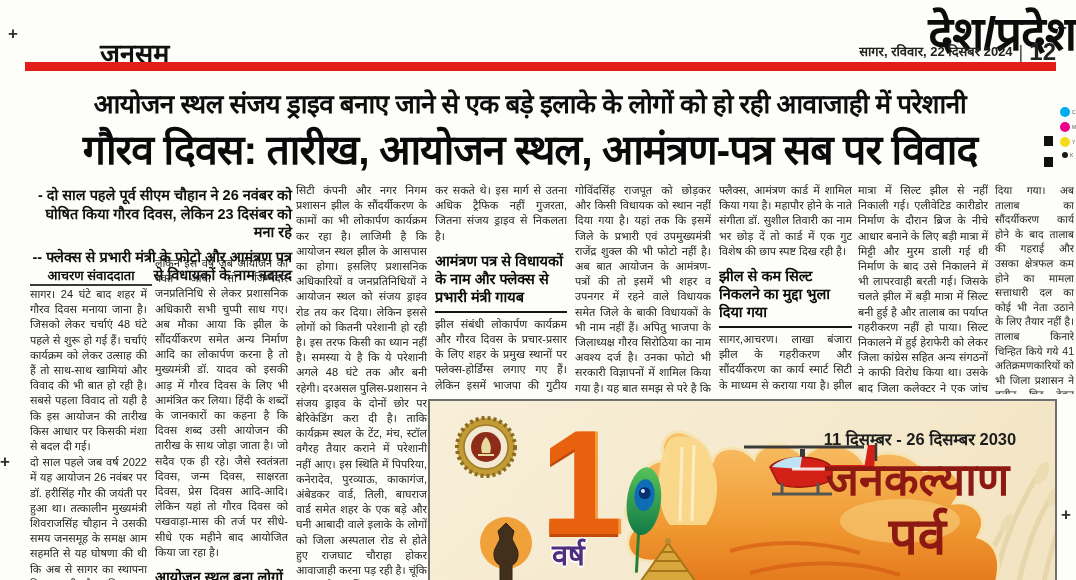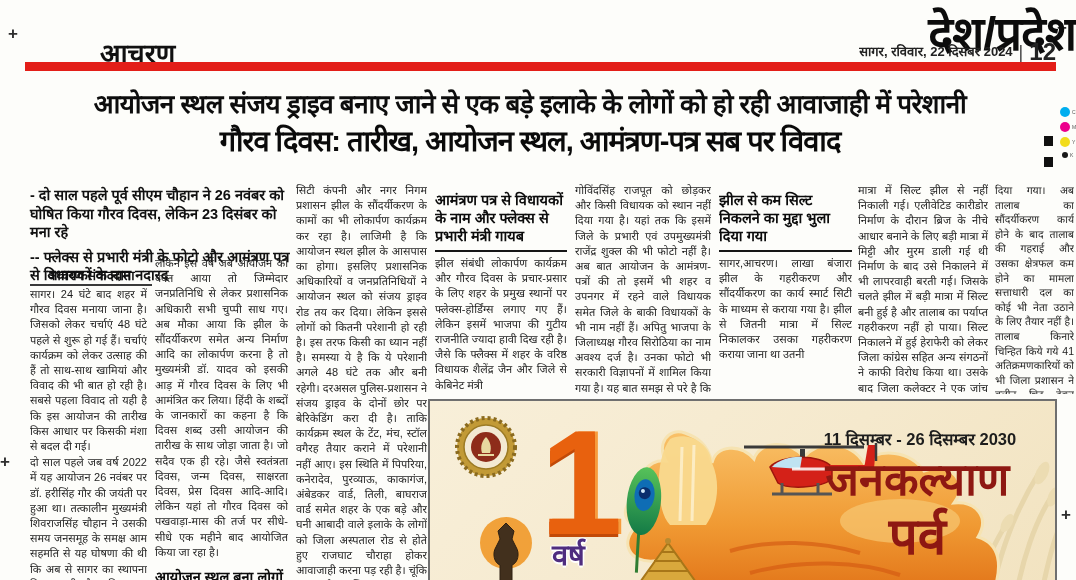--- a/index.html
+++ b/index.html
@@ -11,30 +11,30 @@
   
   .masthead{position:absolute;left:100px;top:34px;font-size:27px;font-weight:800;color:#111;letter-spacing:0;}
   .section-title{position:absolute;left:0;right:0;top:0;text-align:right;font-size:47px;font-weight:900;color:#0c0c0c;letter-spacing:-1px;}
   .dateline{position:absolute;right:20px;top:42px;font-size:13px;font-weight:700;color:#222;display:flex;align-items:flex-end;gap:6px;}
   .dateline .pageno{font-size:24px;font-weight:800;line-height:16px;}
   .dateline .sep{font-size:18px;font-weight:400;color:#444;line-height:15px;}
   .redbar{position:absolute;left:25px;right:20px;top:62px;height:9px;background:#e31e18;}
   .regplus{position:absolute;font-size:17px;font-weight:700;color:#2e2e2e;}
   
   .kicker{position:absolute;left:28px;right:44px;top:85px;text-align:center;font-size:26px;font-weight:800;color:#0d0d0d;letter-spacing:-0.5px;white-space:nowrap;overflow:hidden;}
-  .headline{position:absolute;left:28px;right:44px;top:120px;margin:0;text-align:center;font-size:29px;font-weight:800;color:#0a0a0a;letter-spacing:-1px;white-space:nowrap;overflow:hidden;}
+  .headline{position:absolute;left:28px;right:44px;top:120px;margin:0;text-align:center;font-size:41px;font-weight:800;color:#0a0a0a;letter-spacing:-1px;white-space:nowrap;overflow:hidden;}
   .colon-marks{position:absolute;left:1044px;top:136px;width:9px;}
   .colon-marks i{display:block;width:9px;height:10px;background:#101010;margin-bottom:11px;}
   .cmyk{position:absolute;left:1060px;top:107px;}
   .cmyk .row{display:flex;align-items:center;gap:2px;margin-bottom:5px;}
   .cmyk .dot{width:10px;height:10px;border-radius:50%;}
   .cmyk .k .dot{width:6px;height:6px;margin-left:2px;}
   .cmyk .lbl{font-size:5px;color:#555;line-height:5px;}
   
-  .standfirst{position:absolute;left:30px;width:262px;top:186px;text-align:left;font-weight:700;font-size:14.5px;line-height:18.5px;color:#111;}
+  .standfirst{position:absolute;left:30px;width:262px;top:186px;text-align:right;font-weight:700;font-size:14.5px;line-height:18.5px;color:#111;}
   .standfirst p{margin:0 0 6px 0;}
   .byline{position:absolute;left:30px;width:122px;top:266px;text-align:center;font-size:13px;font-weight:800;color:#111;border-bottom:2px solid #3a3a3a;padding-bottom:0;}
   
   .col{position:absolute;overflow:hidden;font-size:11px;line-height:15.2px;text-align:justify;color:#1d1d1d;}
   .col p{margin:0 0 1px 0;}
   .col .subhead{font-size:14.5px;line-height:18px;font-weight:800;text-align:right;text-align:left;color:#0c0c0c;border-bottom:2.5px solid #161616;padding:3px 0 5px 0;margin:5px 0 4px 0;}
   .c1{left:30px;width:117px;top:287px;height:293px;}
   .c2{left:155px;width:133px;top:256px;height:324px;}
   .c3{left:296px;width:131px;top:183px;height:397px;}
   .c4{left:435px;width:132px;top:183px;height:211px;}
@@ -60,21 +60,21 @@
 </head>
 <body>
 
 <div class="page">
 
   <div class="regplus" style="left:8px;top:24px;">+</div>
   <div class="regplus" style="left:1057px;top:18px;">+</div>
   <div class="regplus" style="left:0px;top:452px;">+</div>
   <div class="regplus" style="left:1061px;top:505px;">+</div>
 
-  <div class="masthead">आचरण</div>
+  <div class="masthead">जनसम</div>
   <div class="section-title">देश/प्रदेश</div>
   <div class="dateline">
     <span>सागर, रविवार, 22 दिसंबर 2024</span>
     <span class="sep">|</span>
     <span class="pageno">12</span>
   </div>
   <div class="redbar"></div>
 
   <div class="kicker">आयोजन स्थल संजय ड्राइव बनाए जाने से एक बड़े इलाके के लोगों को हो रही आवाजाही में परेशानी</div>
   <h1 class="headline">गौरव दिवस: तारीख, आयोजन स्थल, आमंत्रण-पत्र सब पर विवाद</h1>
@@ -114,27 +114,29 @@
   </div>
   <div class="col c2">
     <p>लेकिन इस वर्ष जब आयोजन का वक्त आया तो जिम्मेदार जनप्रतिनिधि से लेकर प्रशासनिक अधिकारी सभी चुप्पी साध गए। अब मौका आया कि झील के सौंदर्यीकरण समेत अन्य निर्माण आदि का लोकार्पण करना है तो मुख्यमंत्री डॉ. यादव को इसकी आड़ में गौरव दिवस के लिए भी आमंत्रित कर लिया। हिंदी के शब्दों के जानकारों का कहना है कि दिवस शब्द उसी आयोजन की तारीख के साथ जोड़ा जाता है। जो सदैव एक ही रहे। जैसे स्वतंत्रता दिवस, जन्म दिवस, साक्षरता दिवस, प्रेस दिवस आदि-आदि। लेकिन यहां तो गौरव दिवस को पखवाड़ा-मास की तर्ज पर सीधे-सीधे एक महीने बाद आयोजित किया जा रहा है।</p>
     <div class="subhead">आयोजन स्थल बना लोगों के लिए परेशानी का सबब</div>
 
   </div>
   <div class="col c3">
     <p>सिटी कंपनी और नगर निगम प्रशासन झील के सौंदर्यीकरण के कामों का भी लोकार्पण कार्यक्रम कर रहा है। लाजिमी है कि आयोजन स्थल झील के आसपास का होगा। इसलिए प्रशासनिक अधिकारियों व जनप्रतिनिधियों ने आयोजन स्थल को संजय ड्राइव रोड तय कर दिया। लेकिन इससे लोगों को कितनी परेशानी हो रही है। इस तरफ किसी का ध्यान नहीं है। समस्या ये है कि ये परेशानी अगले 48 घंटे तक और बनी रहेगी। दरअसल पुलिस-प्रशासन ने संजय ड्राइव के दोनों छोर पर बेरिकेडिंग करा दी है। ताकि कार्यक्रम स्थल के टेंट, मंच, स्टॉल वगैरह तैयार कराने में परेशानी नहीं आए। इस स्थिति में पिपरिया, कनेरादेव, पुरव्याऊ, काकागंज, अंबेडकर वार्ड, तिली, बाघराज वार्ड समेत शहर के एक बड़े और घनी आबादी वाले इलाके के लोगों को जिला अस्पताल रोड से होते हुए राजघाट चौराहा होकर आवाजाही करना पड़ रही है। चूंकि इस मार्ग पर जिला अस्पताल व मेडिकल कॉलेज भी है। इसलिए गर्भवती, बीमार और चोटिल व्यक्ति को भी इसी लंबे रास्ते से आवाजाही करना पड़ रही है। जबकि आयोजक चाहते तो यही आयोजन ऐलिवेटेड कॉरिडोर पर भी</p>
   </div>
   <div class="col c4">
+    <p>कर सकते थे। इस मार्ग से उतना अधिक ट्रैफिक नहीं गुजरता, जितना संजय ड्राइव से निकलता है।</p>
     <div class="subhead">आमंत्रण पत्र से विधायकों के नाम और फ्लेक्स से प्रभारी मंत्री गायब</div>
     <p>झील संबंधी लोकार्पण कार्यक्रम और गौरव दिवस के प्रचार-प्रसार के लिए शहर के प्रमुख स्थानों पर फ्लेक्स-होर्डिंग्स लगाए गए हैं। लेकिन इसमें भाजपा की गुटीय राजनीति ज्यादा हावी दिख रही है। जैसे कि फ्लैक्स में शहर के वरिष्ठ विधायक शैलेंद्र जैन और जिले से केबिनेट मंत्री</p>
   </div>
   <div class="col c5">
     <p>गोविंदसिंह राजपूत को छोड़कर और किसी विधायक को स्थान नहीं दिया गया है। यहां तक कि इसमें जिले के प्रभारी एवं उपमुख्यमंत्री राजेंद्र शुक्ल की भी फोटो नहीं है। अब बात आयोजन के आमंत्रण-पत्रों की तो इसमें भी शहर व उपनगर में रहने वाले विधायक समेत जिले के बाकी विधायकों के भी नाम नहीं हैं। अपितु भाजपा के जिलाध्यक्ष गौरव सिरोठिया का नाम अवश्य दर्ज है। उनका फोटो भी सरकारी विज्ञापनों में शामिल किया गया है। यह बात समझ से परे है कि सरकार में शामिल विधायकों को छोड़कर जिलाध्यक्ष सिरोठिया का नाम फोटो किस प्रोटोकल के तहत</p>
   </div>
   <div class="col c6">
+    <p>फ्लैक्स, आमंत्रण कार्ड में शामिल किया गया है। महापौर होने के नाते संगीता डॉ. सुशील तिवारी का नाम भर छोड़ दें तो कार्ड में एक गुट विशेष की छाप स्पष्ट दिख रही है।</p>
     <div class="subhead">झील से कम सिल्ट निकलने का मुद्दा भुला दिया गया</div>
     <p>सागर,आचरण। लाखा बंजारा झील के गहरीकरण और सौंदर्यीकरण का कार्य स्मार्ट सिटी के माध्यम से कराया गया है। झील से जितनी मात्रा में सिल्ट निकालकर उसका गहरीकरण कराया जाना था उतनी</p>
   </div>
   <div class="col c7">
     <p>मात्रा में सिल्ट झील से नहीं निकाली गई। एलीवेटिड कारीडोर निर्माण के दौरान ब्रिज के नीचे आधार बनाने के लिए बड़ी मात्रा में मिट्टी और मुरम डाली गई थी निर्माण के बाद उसे निकालने में भी लापरवाही बरती गई। जिसके चलते झील में बड़ी मात्रा में सिल्ट बनी हुई है और तालाब का पर्याप्त गहरीकरण नहीं हो पाया। सिल्ट निकालने में हुई हेराफेरी को लेकर जिला कांग्रेस सहित अन्य संगठनों ने काफी विरोध किया था। उसके बाद जिला कलेक्टर ने एक जांच कमेटी भी बनाई थी उसकी जांच रिपोर्ट सार्वजनिक नहीं की गई और ठेकेदार को राशि का भुगतान कर</p>
   </div>
   <div class="col c8">
     <p>दिया गया। अब तालाब का सौंदर्यीकरण कार्य होने के बाद तालाब की गहराई और उसका क्षेत्रफल कम होने का मामला सत्ताधारी दल का कोई भी नेता उठाने के लिए तैयार नहीं है। तालाब किनारे चिन्हित किये गये 41 अतिक्रमणकारियों को भी जिला प्रशासन ने क्लीन चिट देकर उनके वैधानिक दर्जा दे दिया है। भाजपा नेताओं की एक ही कोशिश है कि कैसे भी तालाब का लोकार्पण कार्य मुख्यमंत्री जी से करा दिया जाए जिससे 110 करोड़ रुपए के काम में हुई खामियों पर पर्दा डाला जा सके।</p>
   </div>
 

